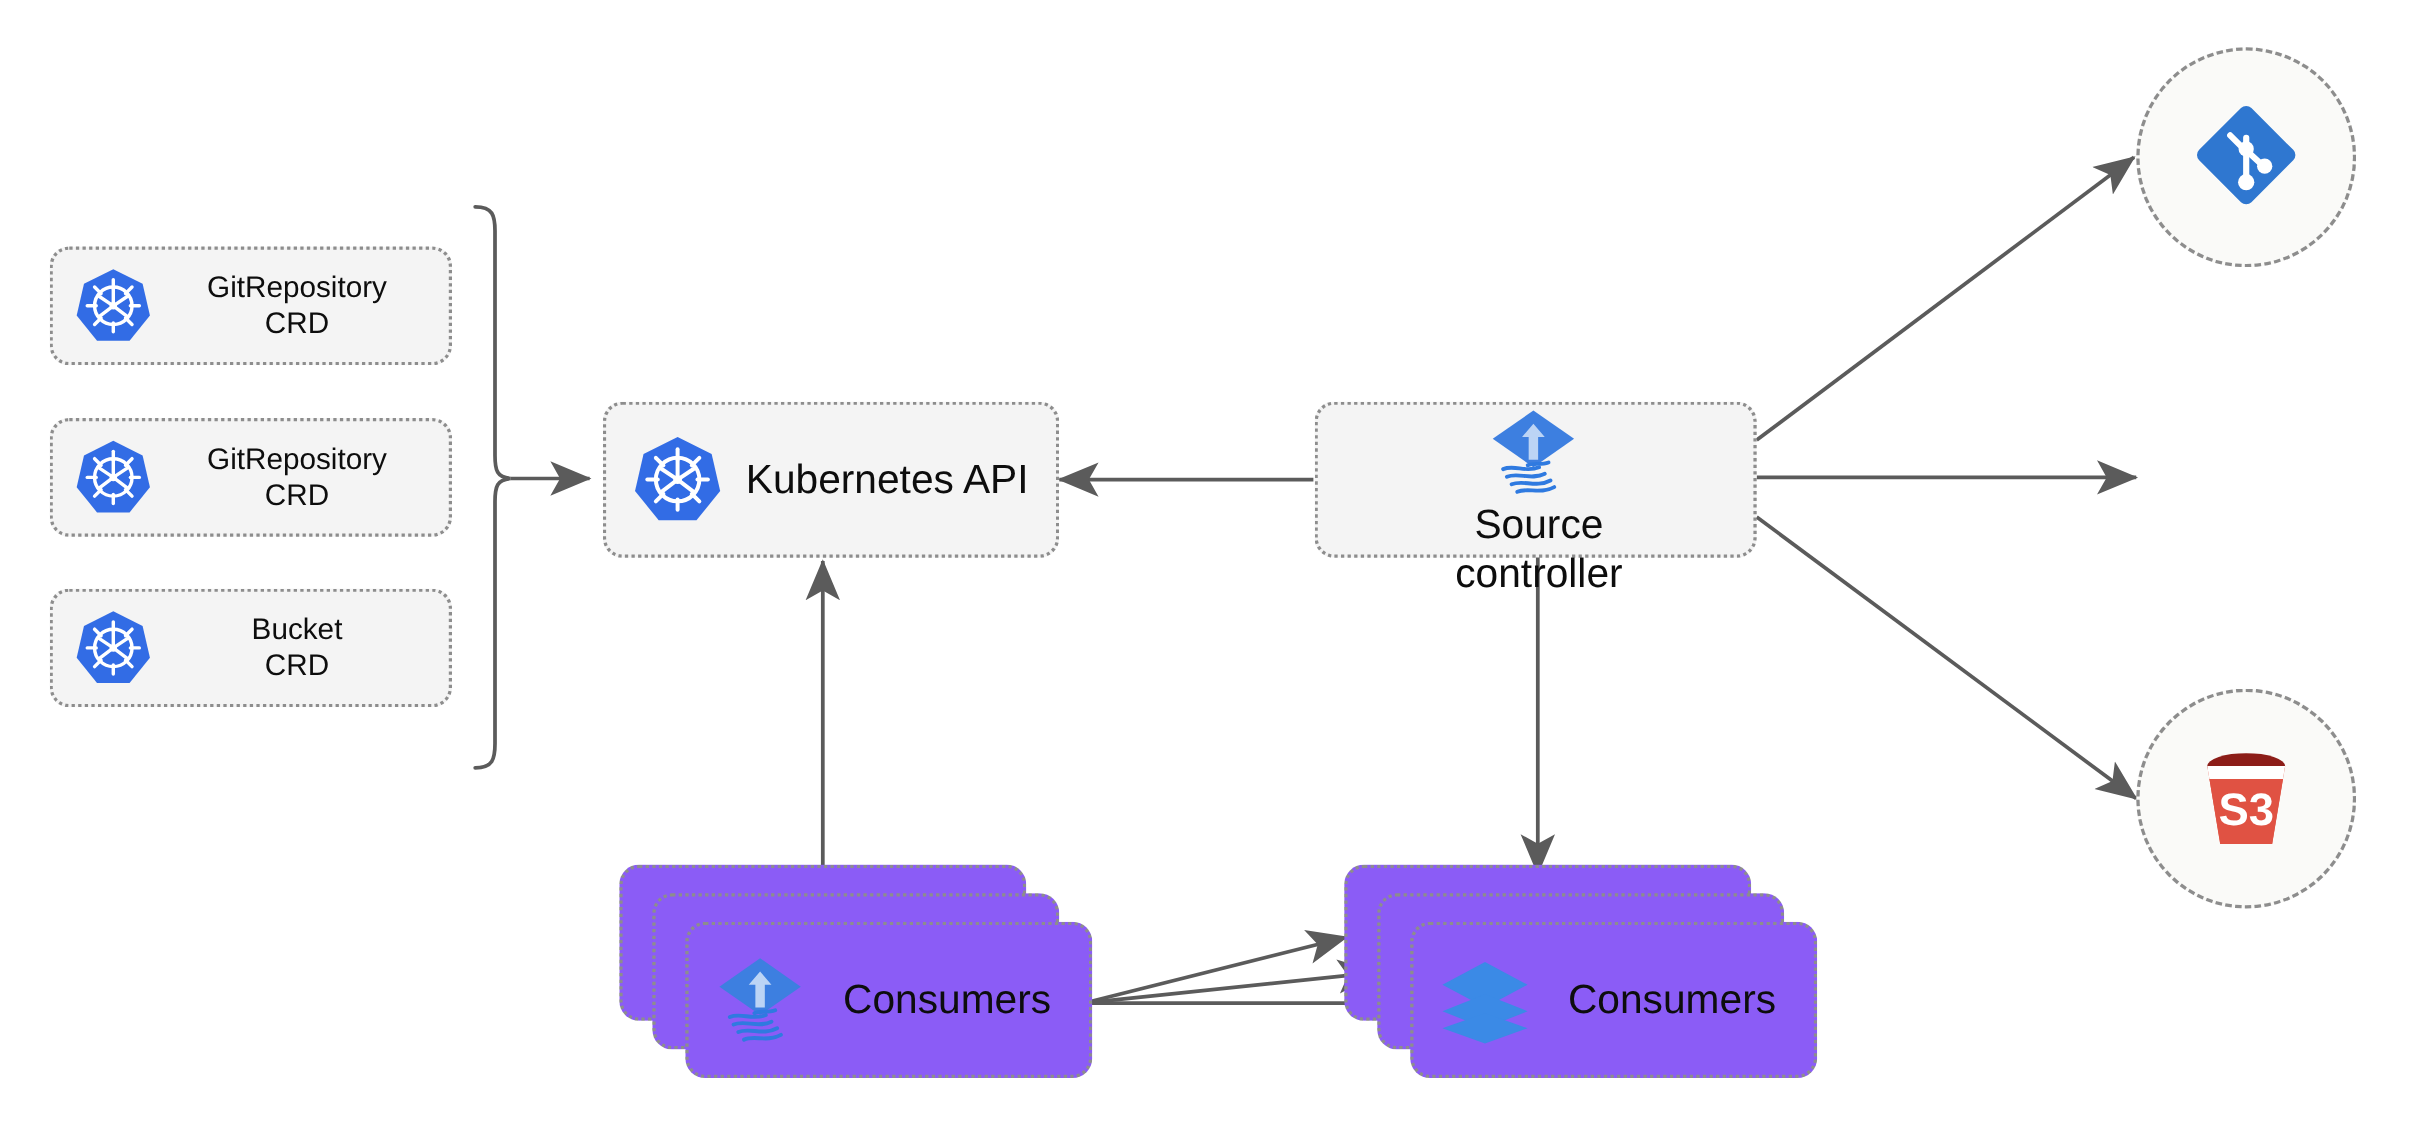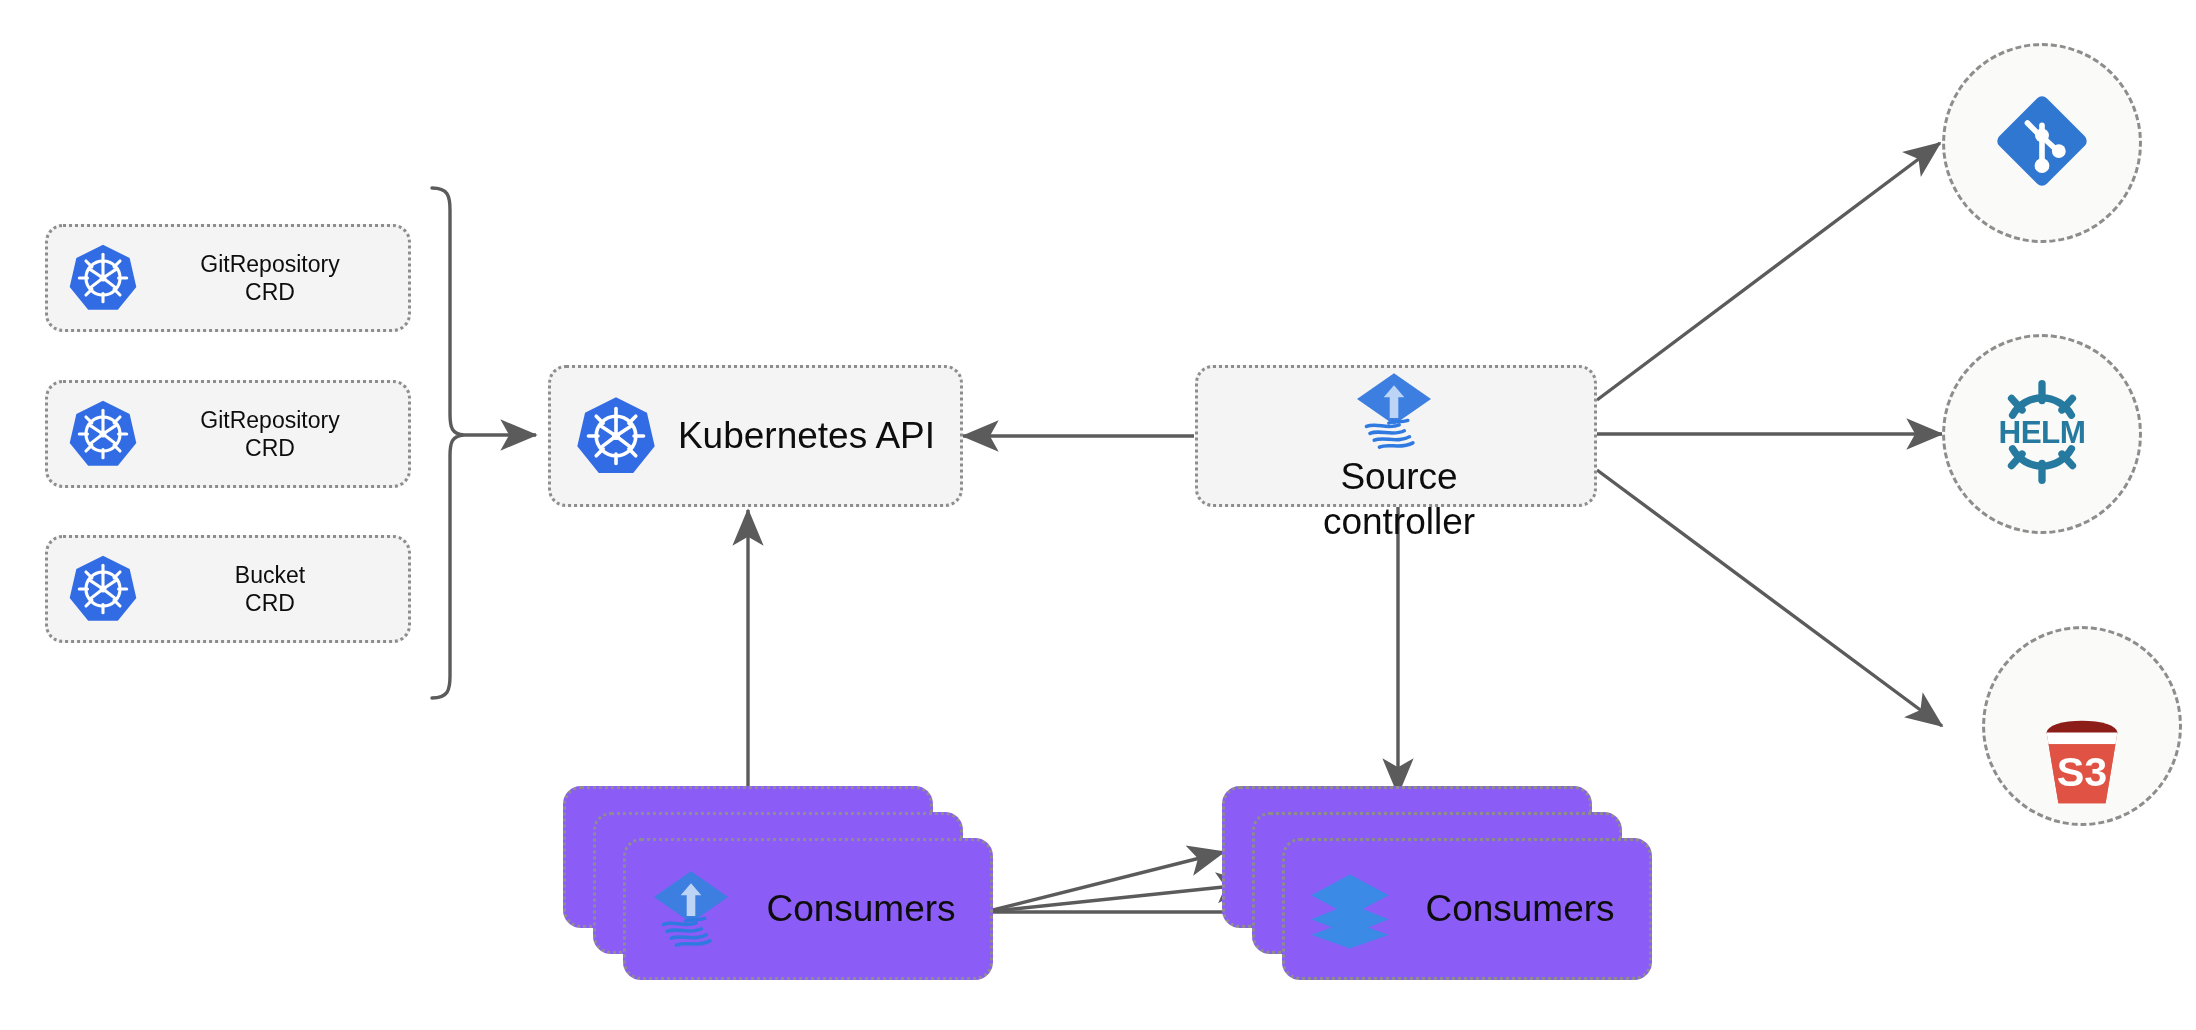--- a/index.html
+++ b/index.html
@@ -28,21 +28,21 @@
     white-space:pre-line;
     flex:1 1 auto;
   }
   .node .ico{
     flex:0 0 auto;
     display:flex;align-items:center;justify-content:center;
   }
 
   
   .crd{width:366px;height:108px;padding:0 14px 0 18px;}
-  .crd .label{font-size:23px;}
+  .crd .label{font-size:27px;}
   .crd .ico{width:74px;height:74px;margin-right:6px;}
 
   
   .bigbox{height:142px;padding:0 16px 0 22px;}
   .bigbox .ico{width:86px;height:86px;margin-right:10px;}
   .bigbox .label{font-size:37px;}
 
   
   .stack{position:absolute;}
   .stack .card{
@@ -282,39 +282,22 @@
           <path d="M50,46 L63,58"></path>
           <line x1="37" y1="34" x2="50" y2="47"></line>
         </g>
         <circle cx="50" cy="72" r="6.6" fill="#ffffff"></circle>
         <circle cx="50" cy="45" r="6.2" fill="#ffffff"></circle>
         <circle cx="65" cy="59" r="6.2" fill="#ffffff"></circle>
       </svg>
     </span>
   </div>
 
-  <div class="circle" style="left:1942px; top:334px;">
-    <span>
-      <svg viewBox="0 0 120 120" width="126" height="126">
-        <g stroke="#277a9f" stroke-width="7" fill="none" stroke-linecap="round">
-          <path d="M32,44 A32,32 0 0,1 88,44"></path>
-          <path d="M32,76 A32,32 0 0,0 88,76"></path>
-          <line x1="60" y1="14" x2="60" y2="30"></line>
-          <line x1="60" y1="90" x2="60" y2="106"></line>
-          <line x1="31" y1="28" x2="41" y2="39"></line>
-          <line x1="89" y1="28" x2="79" y2="39"></line>
-          <line x1="31" y1="92" x2="41" y2="81"></line>
-          <line x1="89" y1="92" x2="79" y2="81"></line>
-        </g>
-        <text x="60" y="70" text-anchor="middle" font-family="Liberation Sans, sans-serif" font-size="30" font-weight="bold" fill="#277a9f" letter-spacing="-0.5">HELM</text>
-      </svg>
-    </span>
-  </div>
-
-  <div class="circle" style="left:1982px; top:626px;align-items:flex-end;">
+
+  <div class="circle" style="left:1942px; top:626px;">
     <span>
       <svg viewBox="0 0 120 120" width="118" height="118">
         <path d="M24,32 L96,32 L84,104 L36,104 Z" fill="#e05243"></path>
         <ellipse cx="60" cy="32" rx="36" ry="12" fill="#8c1d18"></ellipse>
         <path d="M24,32 L96,32 L94,44 L26,44 Z" fill="#ffffff"></path>
         <path d="M26,44 L94,44 L84,104 L36,104 Z" fill="#e05243"></path>
         <text x="60" y="86" text-anchor="middle" font-family="Liberation Sans, sans-serif" font-size="42" font-weight="bold" fill="#ffffff">S3</text>
       </svg>
     </span>
   </div>

